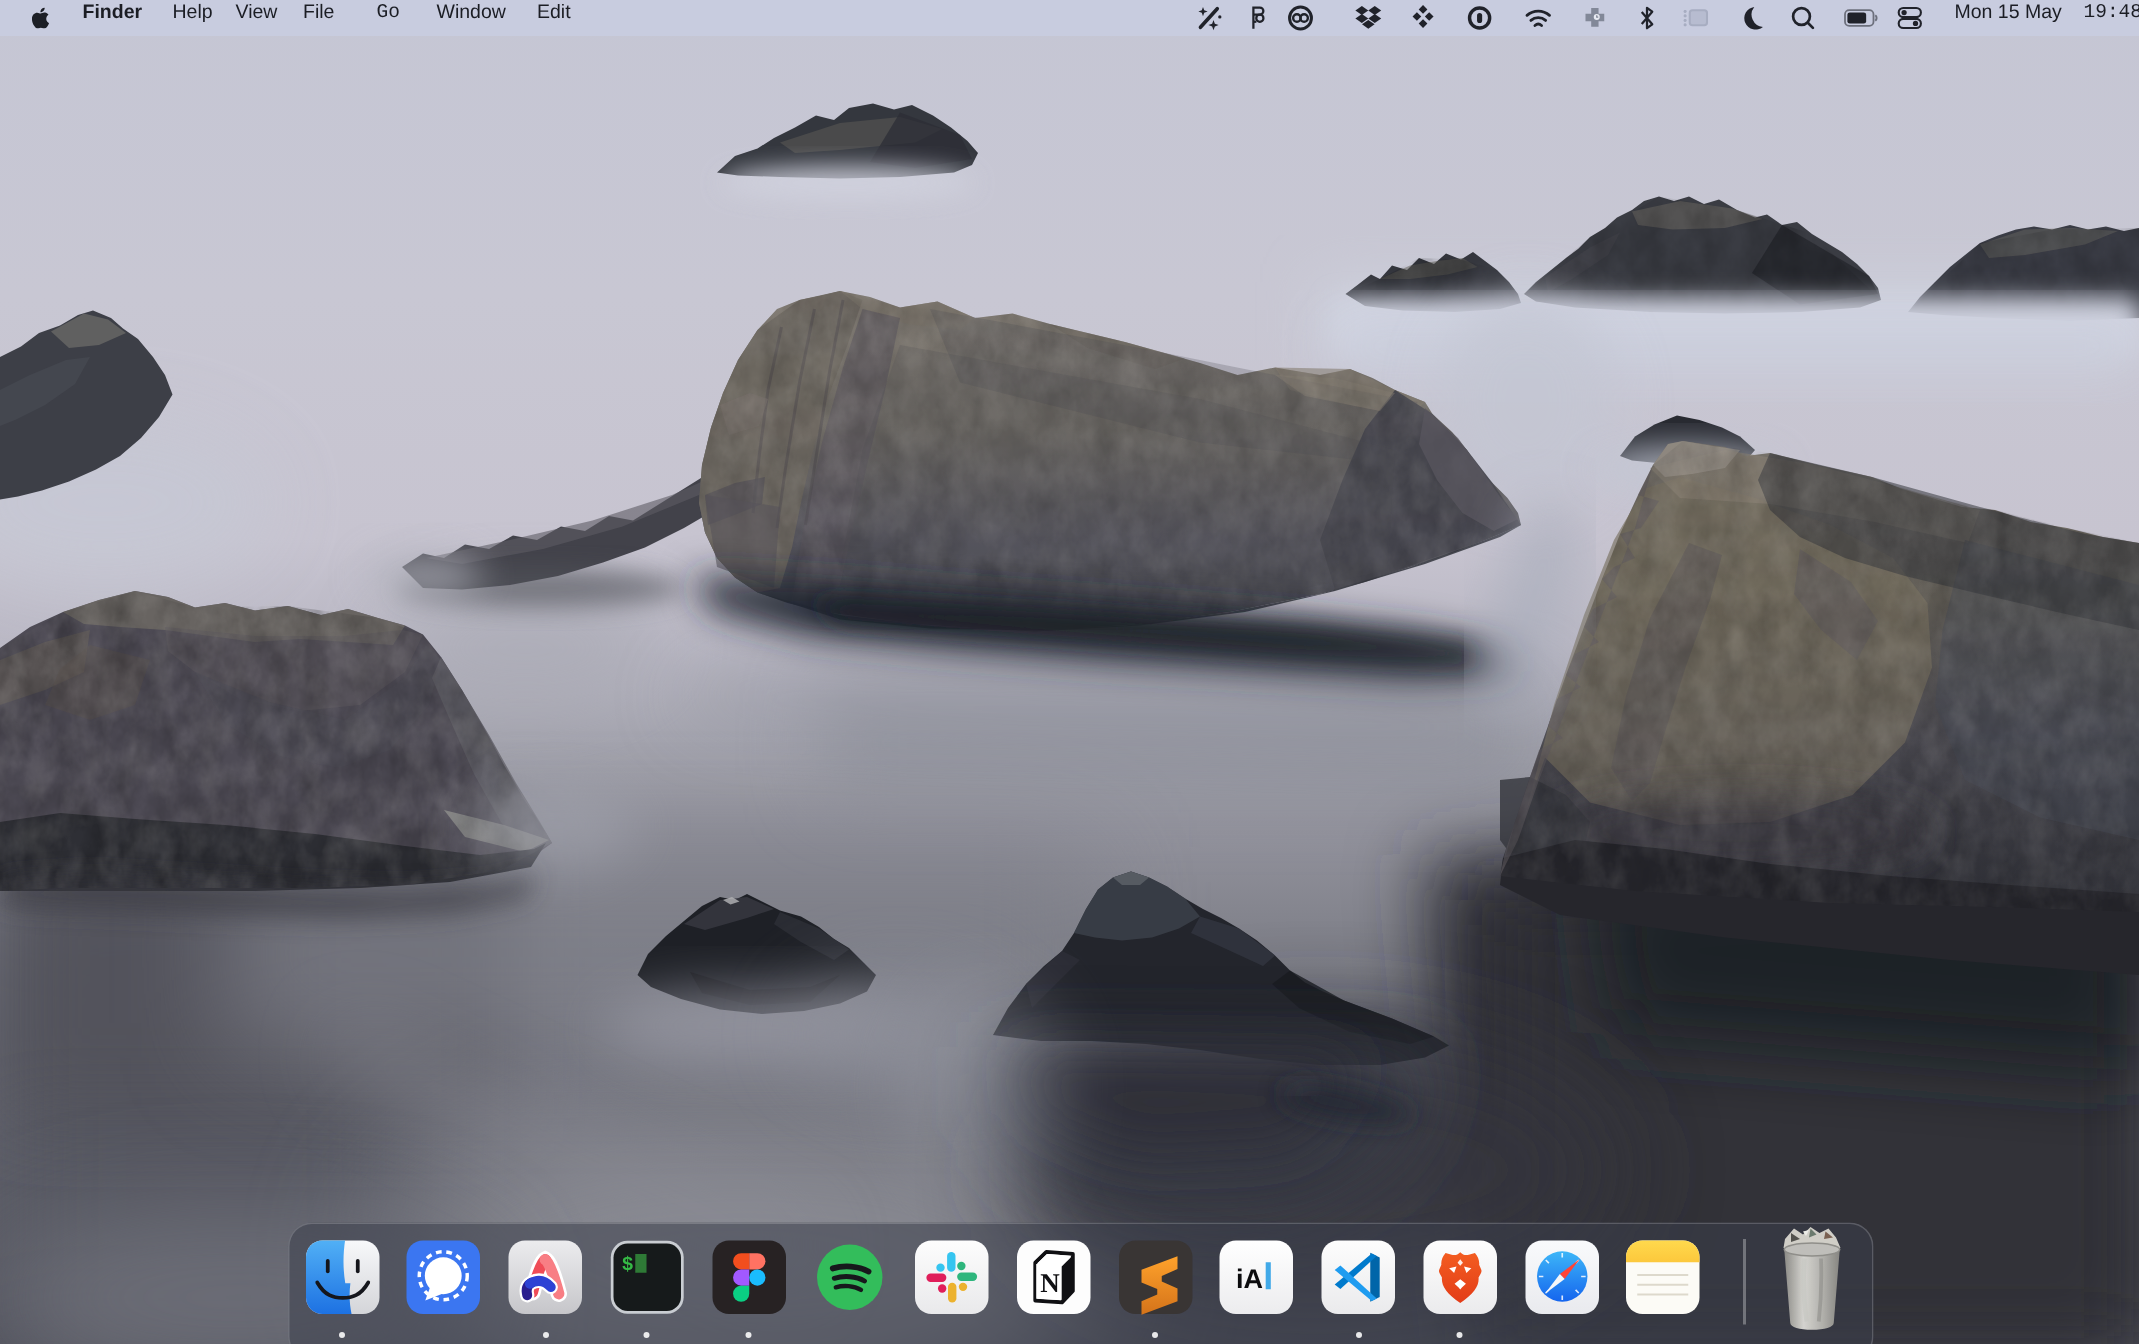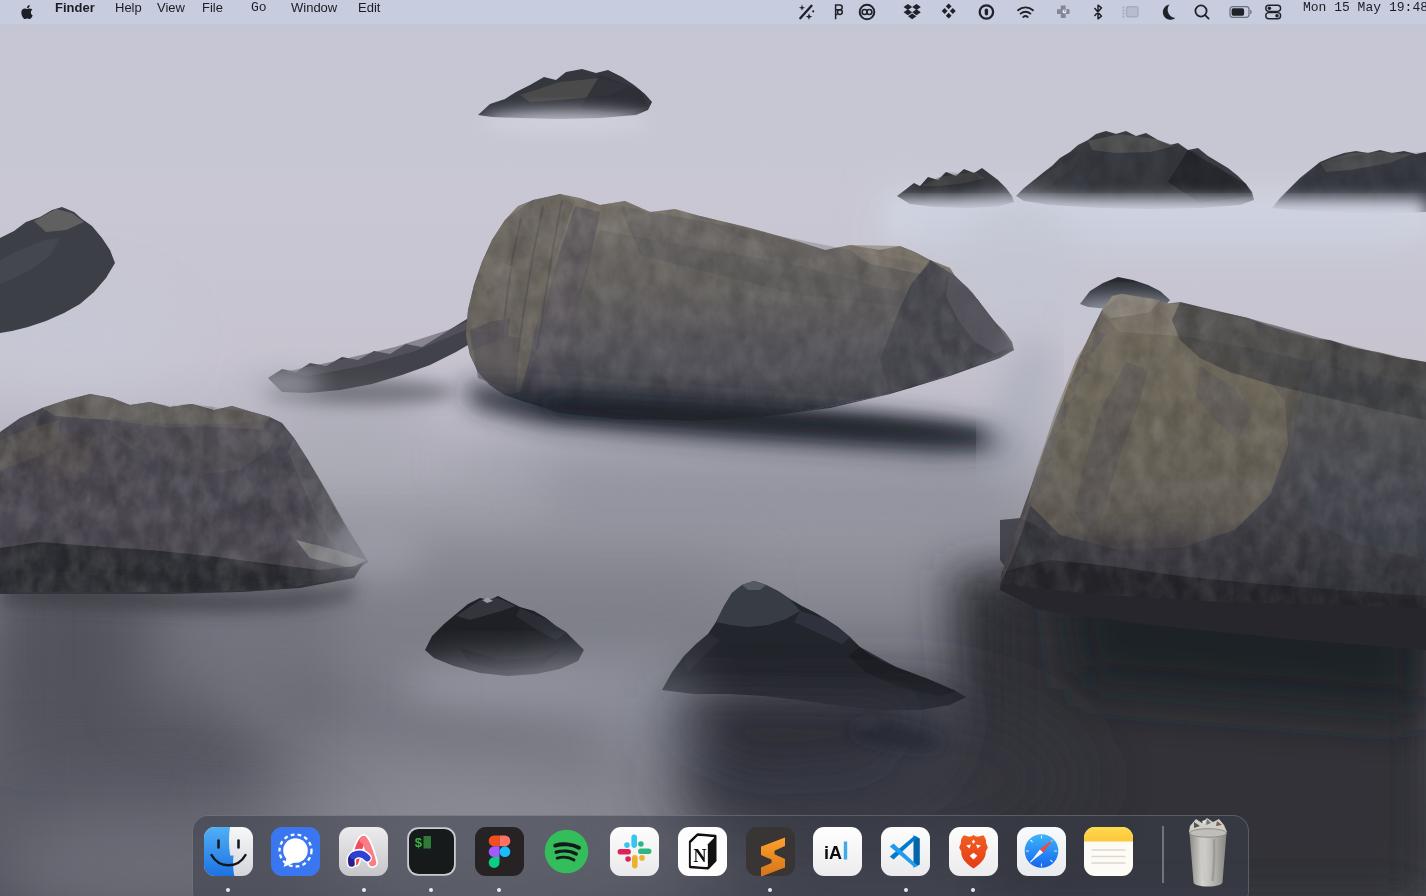--- a/index.html
+++ b/index.html
@@ -286,21 +286,21 @@
 <rect x="445.6" y="8.3" width="12.5" height="7.4" rx="1.6" fill="#20222a"></rect>
 <path d="M464.2,10.2 a2.3,2.3 0 0 1 0,3.6" fill="none" stroke="#20222a" stroke-width="1.3" opacity="0.55"></path>
 
 <g fill="none" stroke="#20222a" stroke-width="1.4">
 <rect x="479.8" y="5.3" width="14.8" height="6.1" rx="3.05"></rect>
 <rect x="479.8" y="12.6" width="14.8" height="6.1" rx="3.05"></rect>
 </g>
 <circle cx="483.4" cy="8.35" r="1.75" fill="#20222a"></circle>
 <circle cx="491" cy="15.65" r="1.75" fill="#20222a"></circle>
 </svg>
-<span class="mtxt" style="left:1303px;font-family:Liberation Mono, monospace;">Mon 15 May</span>
+<span class="mtxt" style="left:1303px;">Mon 15 May</span>
 <span class="mtxt" style="left:1389px;font-family:Liberation Mono, monospace;">19:48</span>
 </div>
 
 <div class="dock"></div>
 
 <svg class="di" style="left:202.5px" viewBox="0 0 51 51">
 <defs>
 <clipPath id="cpF">
           <rect x="1" y="1" width="49" height="49" rx="11"></rect>
         </clipPath>

